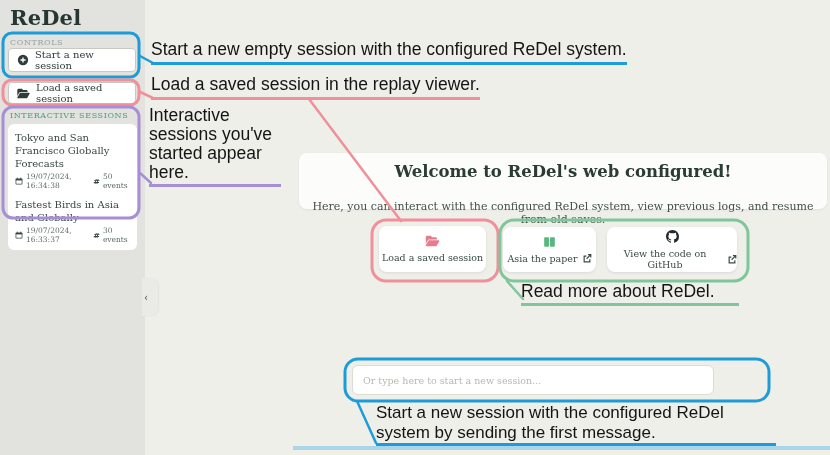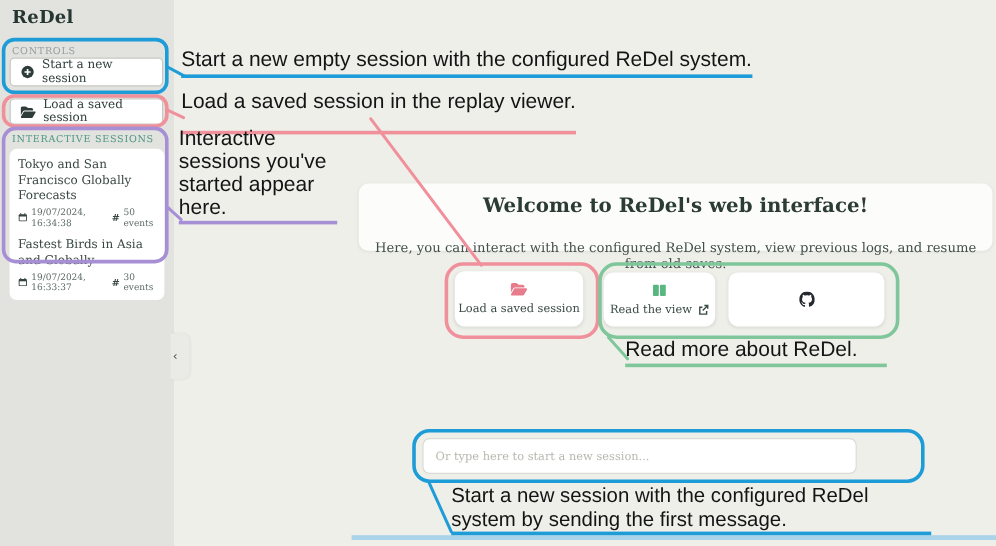--- a/index.html
+++ b/index.html
@@ -8,21 +8,21 @@
   }
   *{box-sizing:border-box; margin:0; padding:0;}
   html,body{width:830px; height:455px; overflow:hidden;}
   body{
     position:relative;
     background:#efefea;
     font-family:"DejaVu Serif", serif;
   }
   
   .sidebar{position:absolute; left:0; top:0; width:145px; height:455px; background:#e2e2de;}
-  .app-title{position:absolute; left:10px; top:5px; font-size:15px; font-weight:bold; color:#263733; letter-spacing:.2px;}
+  .app-title{position:absolute; left:10px; top:5px; font-size:21px; font-weight:bold; color:#263733; letter-spacing:.2px;}
   .sec-label{position:absolute; left:10px; font-size:8px; letter-spacing:.6px; color:var(--muted); font-family:"DejaVu Serif",serif;}
   .sec-label.controls{top:38px;}
   .sec-label.sessions{top:111px; color:var(--teal);text-align:right;}
   .side-btn{
     position:absolute; left:8px; width:128px; display:flex; align-items:center; gap:6px;
     background:#fff; border:1px solid #c9c9c4; border-radius:4px; padding:0 8px;
     font-size:10px; color:#2e3d3a; cursor:pointer;
   }
   .side-btn.start{top:48px; height:24px;}
   .side-btn.load{top:82px; height:22px;}
@@ -64,21 +64,21 @@
   }
   .composer::placeholder{color:#b8b8b2;}
   
   .overlay{position:absolute; left:0; top:0; width:830px; height:455px; pointer-events:none; z-index:10;}
   .note{
     position:absolute; z-index:11; font-family:"Liberation Sans", sans-serif; color:#141414;
     font-size:17.5px; line-height:19px;
   }
   .note.nowrap{white-space:nowrap;}
   .note-start{left:151px; top:40px; padding-bottom:3px; border-bottom:3px solid var(--blue);}
-  .note-load{left:151px; top:75px; padding-bottom:15px; border-bottom:3px solid var(--pink);}
+  .note-load{left:151px; top:75px; padding-bottom:3px; border-bottom:3px solid var(--pink);}
   .note-sessions{left:149px; top:106px; width:132px; padding-bottom:2px; border-bottom:3px solid var(--purple);}
   .note-read{left:521px; top:282px; padding-right:24px; padding-bottom:2px; border-bottom:3px solid var(--green);}
   .note-composer{left:376px; top:403px; width:400px; font-size:17px; line-height:20px; border-bottom:3px solid var(--blue);}
   .bottom-bar{position:absolute; left:293px; top:446px; width:537px; height:4px; background:#aad4e9; z-index:9;}
   svg.icon{display:block;}
 </style>
 </head>
 <body>
 
 <aside class="sidebar">
@@ -139,21 +139,21 @@
       </div>
     </div>
   </div>
 </aside>
 
 <div class="collapse-handle">
   <span>‹</span>
 </div>
 
 <div class="welcome-card">
-  <div class="welcome-title">Welcome to ReDel's web interface!</div>
+  <div class="welcome-title">Welcome to ReDel's web configured!</div>
   <div class="welcome-sub">Here, you can interact with the configured ReDel system, view previous logs, and resume from old saves.</div>
 </div>
 
 <div class="action-btn btn-load-main">
   <span>
     <svg class="icon" width="15" height="12" viewBox="0 0 576 512">
         <path fill="#e77c8d" d="M88.7 223.8L0 375.8V96C0 60.7 28.7 32 64 32H181.5c17 0 33.3 6.7 45.3 18.7l26.5 26.5c12 12 28.3 18.7 45.3 18.7H416c35.3 0 64 28.7 64 64v32H144c-22.8 0-43.8 12.1-55.3 31.8zm27.6 16.1C122.1 230 132.6 224 144 224H544c11.5 0 22 6.1 27.7 16.1s5.7 22.2-.1 32.1l-112 192C453.9 474 443.4 480 432 480H32c-11.5 0-22-6.1-27.7-16.1s-5.7-22.2 .1-32.1l112-192z"></path>
       </svg>
   </span>
   <span class="lbl">
@@ -162,35 +162,44 @@
 </div>
 
 <div class="action-btn btn-paper">
   <span>
     <svg class="icon" width="13" height="12" viewBox="0 0 14 14">
         <rect x="0.8" y="1.5" width="5.6" height="11" rx="1" fill="#57b77f"></rect>
         <rect x="7.6" y="1.5" width="5.6" height="11" rx="1" fill="#57b77f"></rect>
       </svg>
   </span>
   <span class="lbl">
-    <span>Read the view</span>
+    <span>Asia the paper</span>
     <span>
       <svg class="icon" width="10" height="10" viewBox="0 0 16 16">
           <path fill="#3a4a45" d="M9.5 1.5H15v5.5h-1.9V4.7L8 9.8 6.7 8.5l5.1-5.1H9.5V1.5z"></path>
           <path fill="#3a4a45" d="M2.5 4h4.5v1.9H4.4v7.2h7.2V10h1.9v5H2.5V4z"></path>
         </svg>
     </span>
   </span>
 </div>
 
 <div class="action-btn btn-github">
   <span>
     <svg class="icon" width="13" height="13" viewBox="0 0 16 16">
         <path fill="#24292f" d="M8 0C3.58 0 0 3.58 0 8c0 3.54 2.29 6.53 5.47 7.59.4.07.55-.17.55-.38 0-.19-.01-.82-.01-1.49-2.01.37-2.53-.49-2.69-.94-.09-.23-.48-.94-.82-1.13-.28-.15-.68-.52-.01-.53.63-.01 1.08.58 1.23.82.72 1.21 1.87.87 2.33.66.07-.52.28-.87.51-1.07-1.78-.2-3.64-.89-3.64-3.95 0-.87.31-1.59.82-2.15-.08-.2-.36-1.02.08-2.12 0 0 .67-.21 2.2.82.64-.18 1.32-.27 2-.27s1.36.09 2 .27c1.53-1.04 2.2-.82 2.2-.82.44 1.1.16 1.92.08 2.12.51.56.82 1.27.82 2.15 0 3.07-1.87 3.75-3.65 3.95.29.25.54.73.54 1.48 0 1.07-.01 1.93-.01 2.2 0 .21.15.46.55.38A8.01 8.01 0 0 0 16 8c0-4.42-3.58-8-8-8z"></path>
       </svg>
+  </span>
+  <span class="lbl">
+    <span>View the code on GitHub</span>
+    <span>
+      <svg class="icon" width="10" height="10" viewBox="0 0 16 16">
+          <path fill="#3a4a45" d="M9.5 1.5H15v5.5h-1.9V4.7L8 9.8 6.7 8.5l5.1-5.1H9.5V1.5z"></path>
+          <path fill="#3a4a45" d="M2.5 4h4.5v1.9H4.4v7.2h7.2V10h1.9v5H2.5V4z"></path>
+        </svg>
+    </span>
   </span>
 </div>
 
 <input class="composer" placeholder="Or type here to start a new session..." style="">
 
 <svg class="overlay" width="830" height="455" viewBox="0 0 830 455">
   <rect x="3" y="33" width="136" height="44" rx="9" fill="none" stroke="#1d9cd8" stroke-width="3"></rect>
   <line x1="140" y1="56" x2="153" y2="63" stroke="#1d9cd8" stroke-width="2.5" stroke-linecap="round"></line>
   <rect x="3" y="80" width="136" height="25" rx="9" fill="none" stroke="#f0909b" stroke-width="3"></rect>
   <line x1="140" y1="92" x2="153" y2="98" stroke="#f0909b" stroke-width="2.5" stroke-linecap="round"></line>

